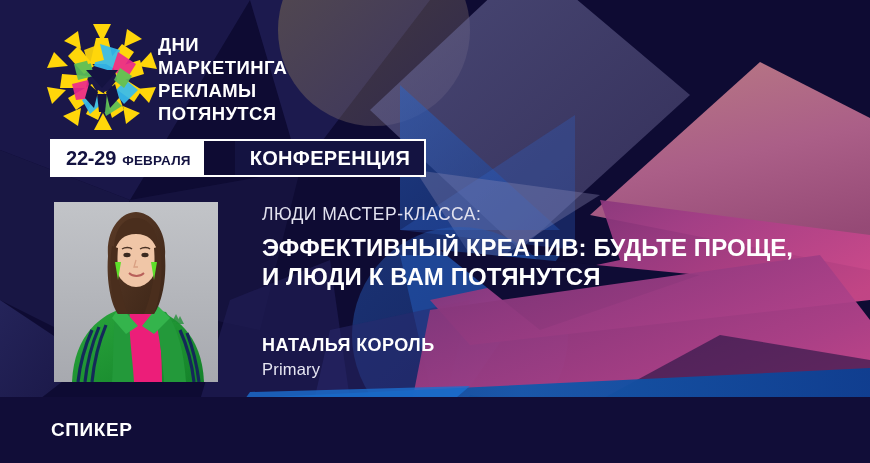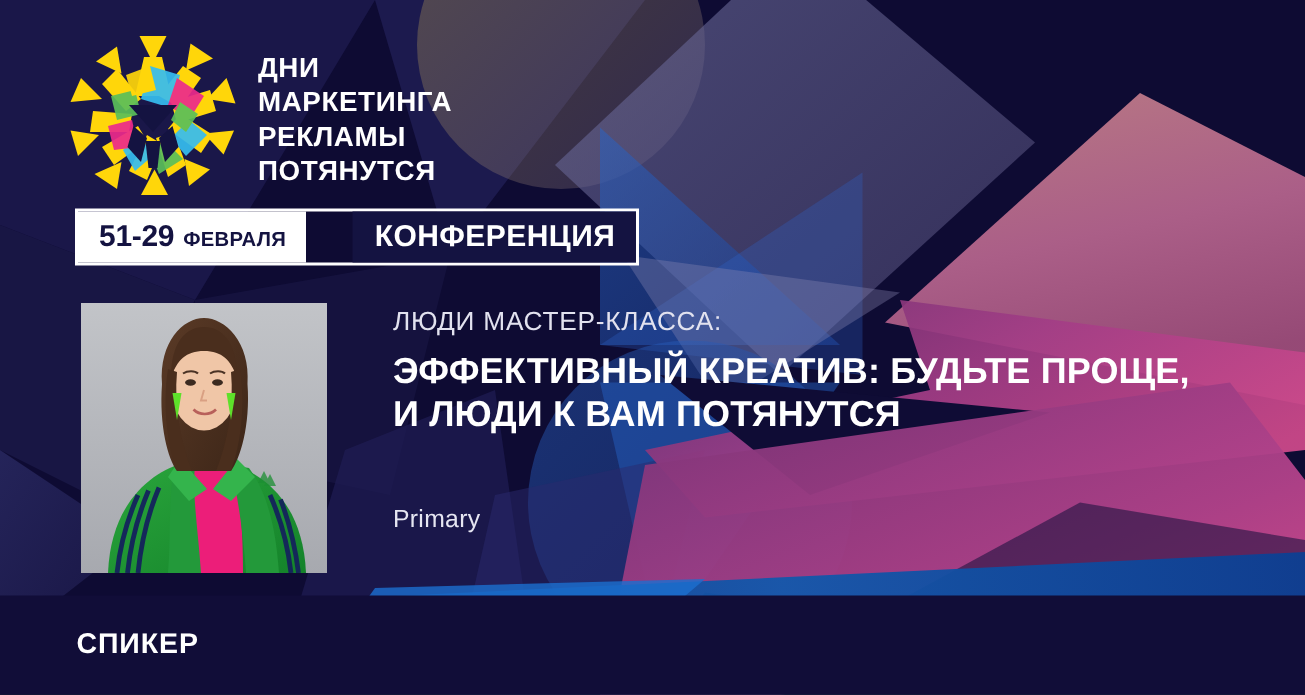--- a/index.html
+++ b/index.html
@@ -26,21 +26,20 @@
     pointer-events: none;
   }
 
   
   .logo-block {
     position: absolute;
     left: 46px;
     top: 22px;
     display: flex;
     align-items: center;
-    gap: 14px;
   }
   .logo-mark {
     width: 112px;
     height: 112px;
     flex: none;
     display: block;
   }
   .logo-words {
     display: flex;
     flex-direction: column;
@@ -309,21 +308,21 @@
     <div class="logo-words">
       <span>ДНИ</span>
       <span>МАРКЕТИНГА</span>
       <span>РЕКЛАМЫ</span>
       <span>ПОТЯНУТСЯ</span>
     </div>
   </div>
 
   <div class="badge">
     <div class="badge-date">
-      <span class="d-big">51-29</span>
+      <span class="d-big">22-29</span>
       <span class="d-small">ФЕВРАЛЯ</span>
     </div>
     <div class="badge-conf">КОНФЕРЕНЦИЯ</div>
   </div>
 
   <div class="photo-frame">
     <svg class="photo-svg" viewBox="0 0 164 180">
       <defs>
         <linearGradient id="pBg" x1="0" y1="0" x2="0" y2="1">
           <stop offset="0%" stop-color="#c2c4c8"></stop>
@@ -388,20 +387,21 @@
       <polygon points="97,60 103,60 100,78" fill="#5ee02a"></polygon>
     </svg>
   </div>
 
   <div class="content">
     <p class="kicker">ЛЮДИ МАСТЕР-КЛАССА:</p>
     <p class="topic">ЭФФЕКТИВНЫЙ КРЕАТИВ: БУДЬТЕ ПРОЩЕ, И ЛЮДИ К ВАМ ПОТЯНУТСЯ</p>
   </div>
 
   <div class="speaker">
+    <p class="speaker-name">НАТАЛЬЯ КОРОЛЬ</p>
     <p class="speaker-role">Primary</p>
   </div>
 
   <div class="bottom-bar">
     <span class="label">СПИКЕР</span>
   </div>
 
 </div>
 
 </body></html>

